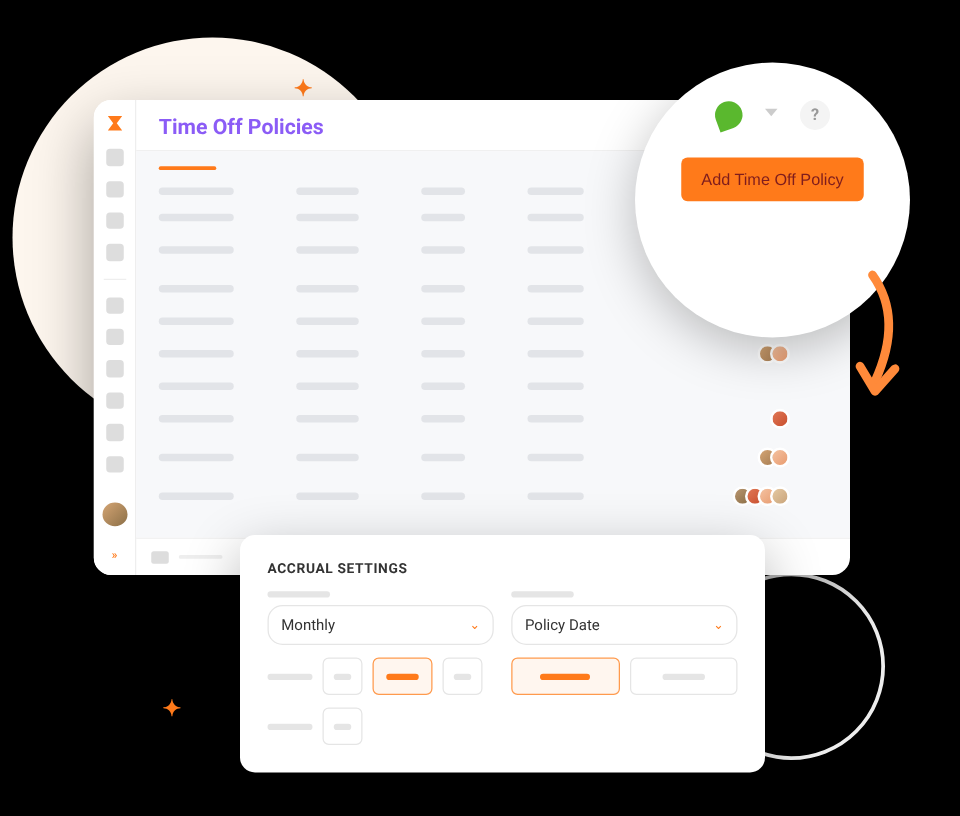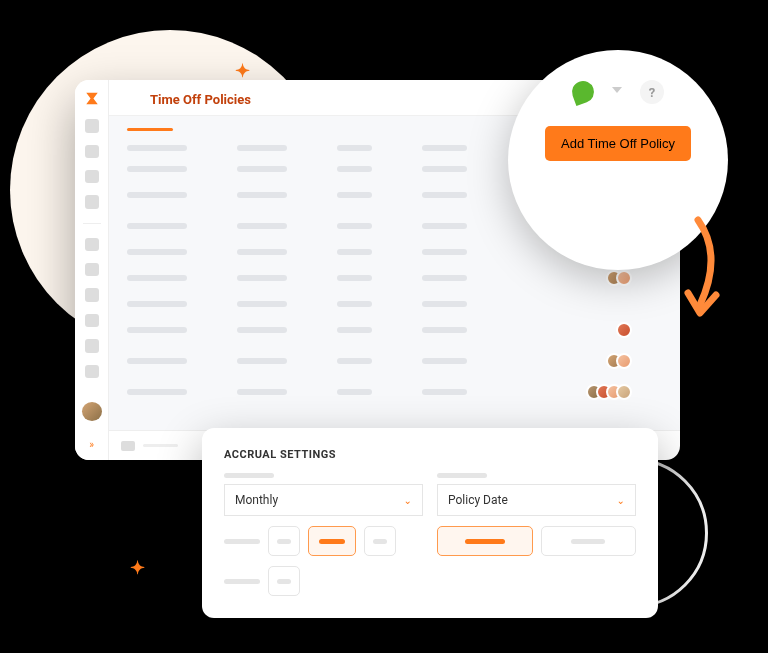--- a/index.html
+++ b/index.html
@@ -79,21 +79,21 @@
 .content {
   flex: 1;
   display: flex;
   flex-direction: column;
 }
 .titlebar {
   padding: 12px 18px 8px;
   border-bottom: 1px solid #f0f0f0;
 }
 .titlebar h1 {
-  font-size: 13px; font-weight: 700; color: #c2410c; margin-left: 23px;
+  font-size: 17px; font-weight: 700; color: #8b5cf6;
 }
 .body {
   flex: 1;
   background: #f7f8fa;
   padding: 12px 18px;
   position: relative;
 }
 .tab-indicator {
   width: 46px; height: 3px; background: #ff7a1a; border-radius: 2px;
   margin-bottom: 14px;
@@ -157,41 +157,41 @@
   border-top: 6px solid #ccc;
 }
 .help-icn {
   width: 24px; height: 24px; border-radius: 50%;
   background: #f4f4f4;
   display: flex; align-items: center; justify-content: center;
   color: #999; font-size: 13px; font-weight: bold;
 }
 .add-btn {
   background: #ff7a1a;
-  color: #000000;
+  color: #7f1d1d;
   border: none;
   border-radius: 5px;
   padding: 10px 16px;
   font-size: 13px;
   font-weight: 500;
   cursor: pointer;
 }
 
 
 .curved-arrow {
   position: absolute;
   top: 215px; right: 40px;
   width: 60px; height: 110px;
 }
 
 
 .accrual {
   position: absolute;
-  bottom: 35px; left: 202px;
-  width: 456px;
+  bottom: 35px; left: 192px;
+  width: 420px;
   background: #fff;
   border-radius: 12px;
   box-shadow: 0 15px 45px rgba(0,0,0,0.3);
   padding: 20px 22px 22px;
 }
 .accrual h2 {
   font-size: 11px;
   font-weight: 700;
   letter-spacing: 0.5px;
   color: #333;
@@ -201,21 +201,21 @@
   display: flex; gap: 14px; margin-bottom: 10px;
 }
 .field-col { flex: 1; }
 .field-label-skel {
   width: 50px; height: 5px; background: #e5e5e5; border-radius: 3px;
   margin-bottom: 6px;
 }
 .select {
   height: 32px;
   border: 1px solid #e5e5e5;
-  border-radius: 0;
+  border-radius: 12px;
   display: flex;
   align-items: center;
   justify-content: space-between;
   padding: 0 10px;
   font-size: 12px;
   color: #333;
   cursor: pointer;
 }
 .select .chev { color: #ff7a1a; font-size: 10px; }
 .chip-row {

